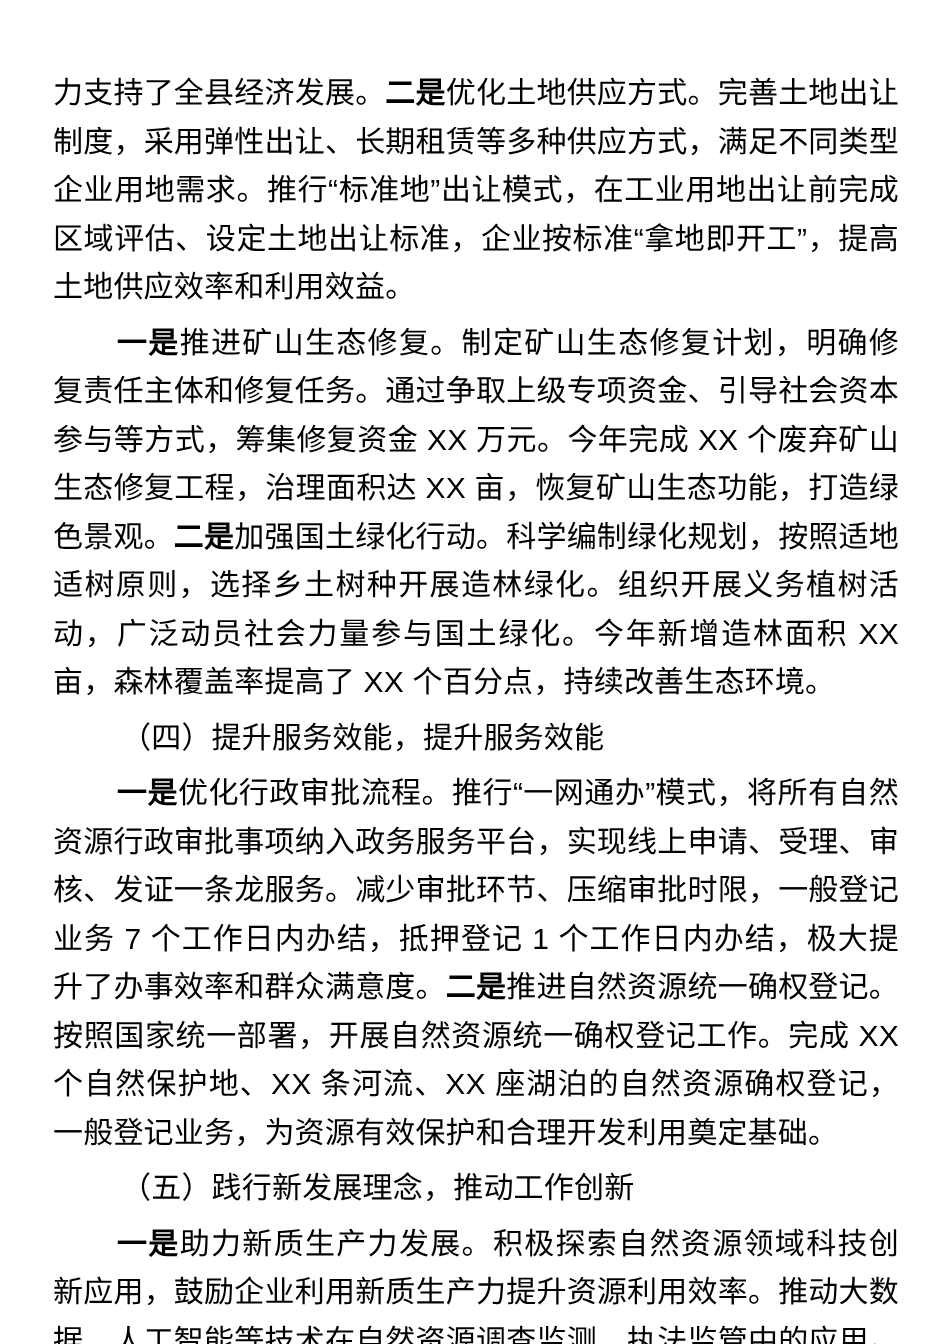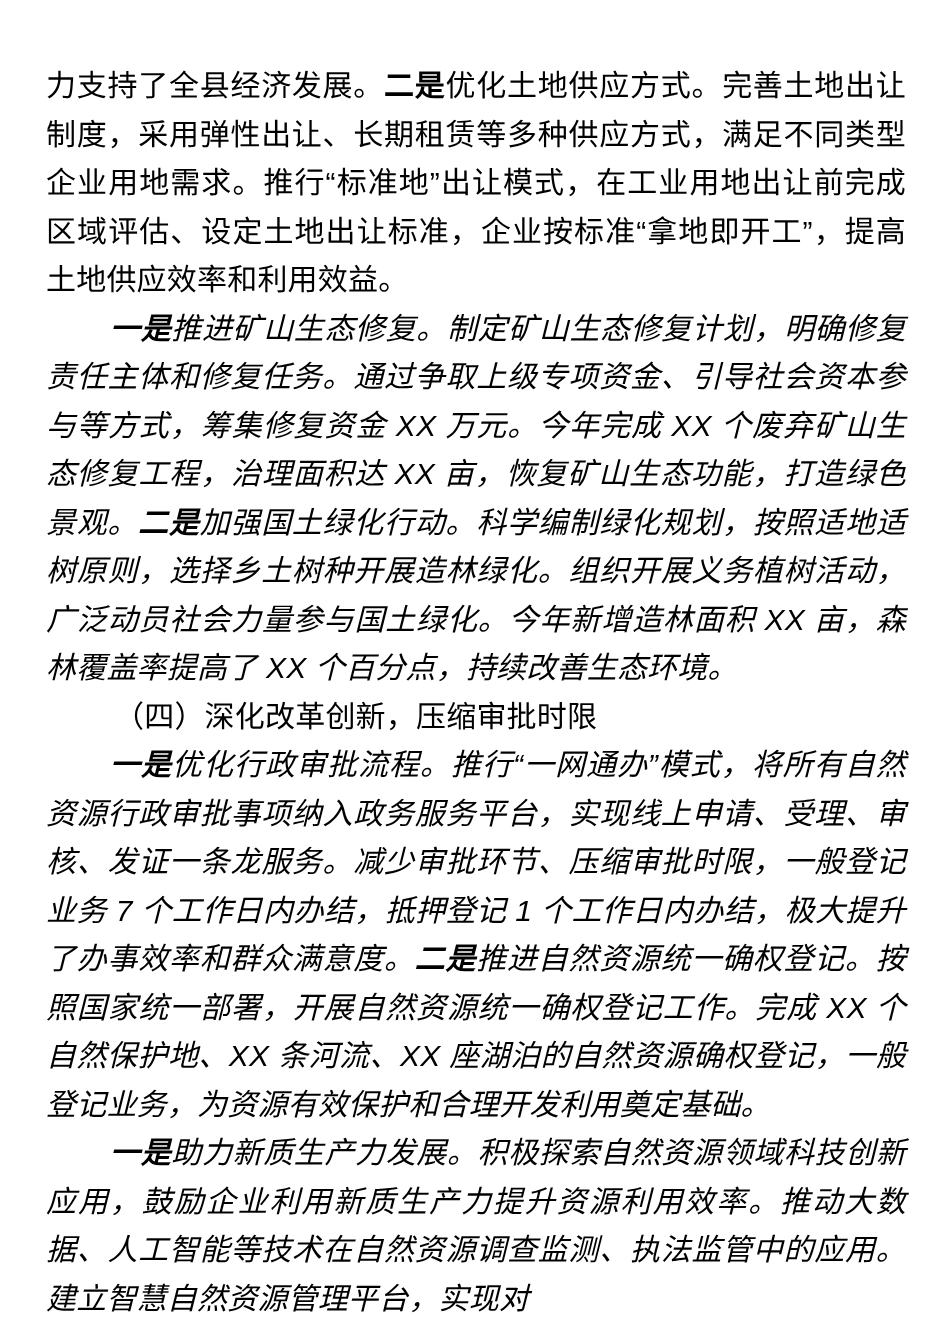--- a/index.html
+++ b/index.html
@@ -46,48 +46,48 @@
   }
 
   
   .para.cont {
     text-indent: 0;
   }
 
   
   .para.indent2 {
     text-indent: 64px;
-    font-style: italic;
   }
 
   
   .heading {
     font-size: 30px;
     line-height: 48.5px;
     margin: 0;
     text-indent: 68px;
     font-weight: 400;
     letter-spacing: 0.2px;
     text-align: left;
     white-space: nowrap;
   }
 
   .lead {
     font-weight: 700;
   }
 
   .blk {
-    margin: 0;
+    margin: 7px;
   }
 </style>
 </head>
 <body>
 
 <div class="page">
   <div class="doc-body" id="doc-body">
 
   <p class="blk para cont"><span>力支持了全县经济发展。</span><span class="lead">二是</span><span>优化土地供应方式。完善土地出让制度，采用弹性出让、长期租赁等多种供应方式，满足不同类型企业用地需求。推行“标准地”出让模式，在工业用地出让前完成区域评估、设定土地出让标准，企业按标准“拿地即开工”，提高土地供应效率和利用效益。</span></p>
       <p class="blk para indent2"><span class="lead">一是</span><span>推进矿山生态修复。制定矿山生态修复计划，明确修复责任主体和修复任务。通过争取上级专项资金、引导社会资本参与等方式，筹集修复资金 XX 万元。今年完成 XX 个废弃矿山生态修复工程，治理面积达 XX 亩，恢复矿山生态功能，打造绿色景观。</span><span class="lead">二是</span><span>加强国土绿化行动。科学编制绿化规划，按照适地适树原则，选择乡土树种开展造林绿化。组织开展义务植树活动，广泛动员社会力量参与国土绿化。今年新增造林面积 XX 亩，森林覆盖率提高了 XX 个百分点，持续改善生态环境。</span></p>
-      <p class="blk heading">（四）深化改革创新，压缩审批时限</p>
+      <p class="blk heading">（四）提升服务效能，提升服务效能</p>
       <p class="blk para indent2"><span class="lead">一是</span><span>优化行政审批流程。推行“一网通办”模式，将所有自然资源行政审批事项纳入政务服务平台，实现线上申请、受理、审核、发证一条龙服务。减少审批环节、压缩审批时限，一般登记业务 7 个工作日内办结，抵押登记 1 个工作日内办结，极大提升了办事效率和群众满意度。</span><span class="lead">二是</span><span>推进自然资源统一确权登记。按照国家统一部署，开展自然资源统一确权登记工作。完成 XX 个自然保护地、XX 条河流、XX 座湖泊的自然资源确权登记，一般登记业务，为资源有效保护和合理开发利用奠定基础。</span></p>
+      <p class="blk heading">（五）践行新发展理念，推动工作创新</p>
       <p class="blk para indent2"><span class="lead">一是</span><span>助力新质生产力发展。积极探索自然资源领域科技创新应用，鼓励企业利用新质生产力提升资源利用效率。推动大数据、人工智能等技术在自然资源调查监测、执法监管中的应用。建立智慧自然资源管理平台，实现对</span></p>
     </div>
 </div>
 
 </body></html>

